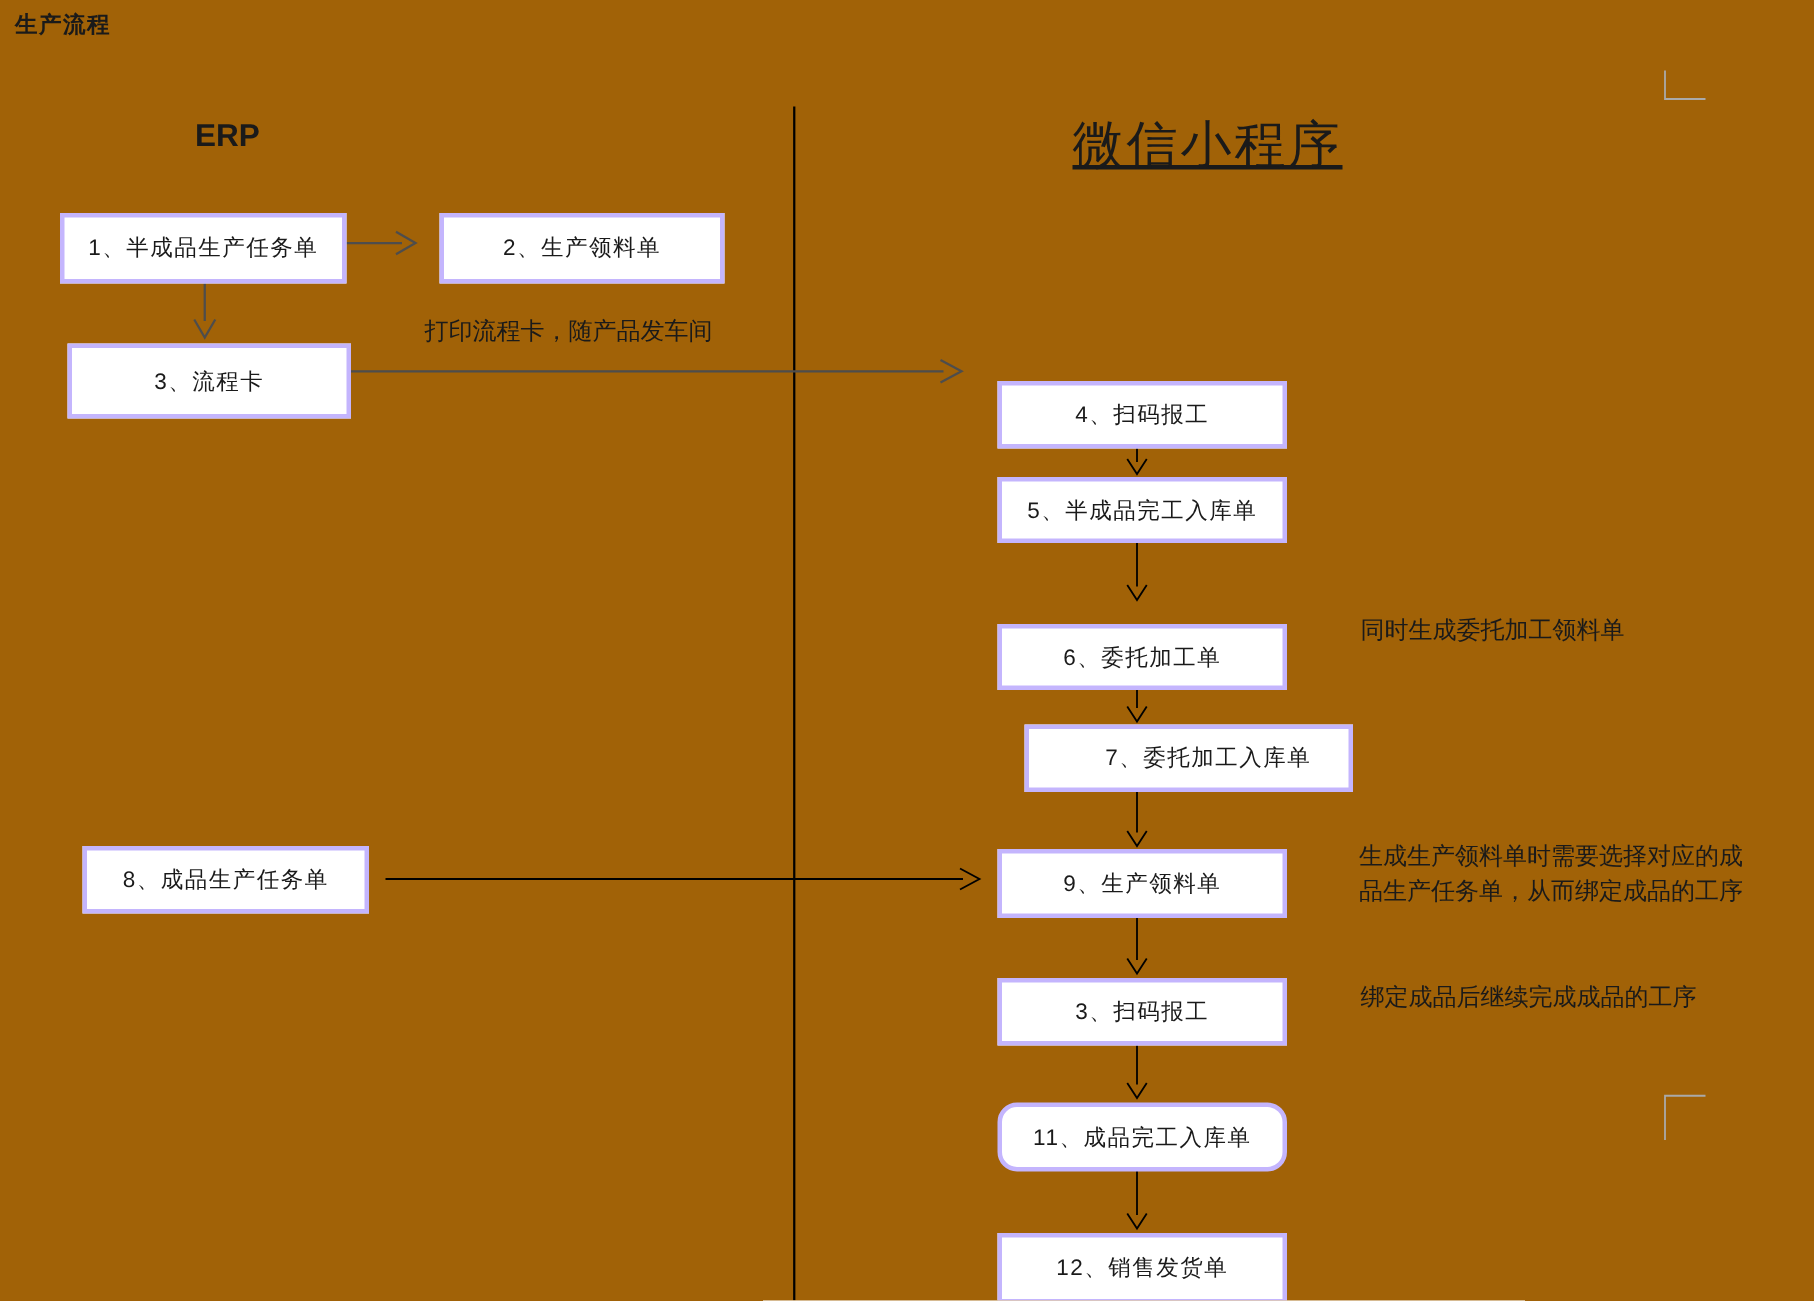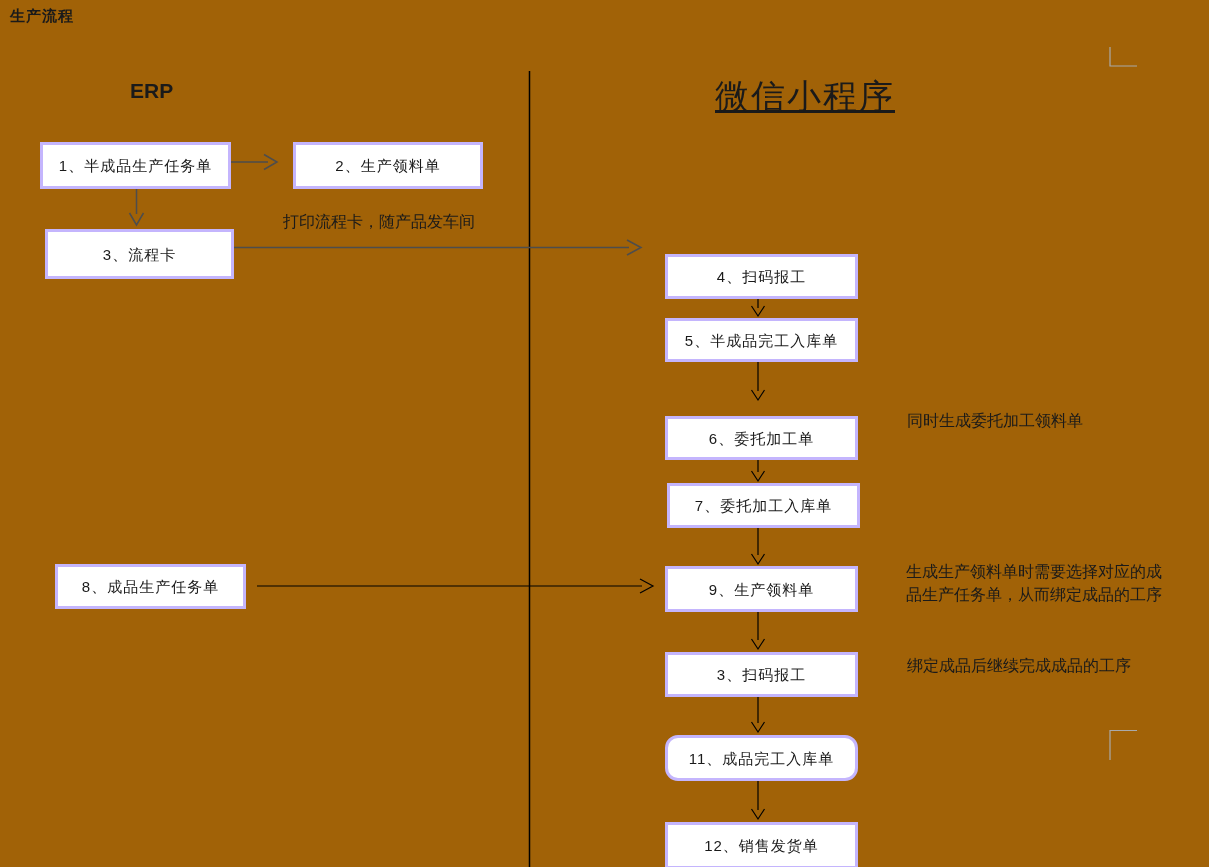--- a/index.html
+++ b/index.html
@@ -121,21 +121,21 @@
   <div class="box" style="left:45px; top:229px; width:183px; height:44px;">3、流程卡</div>
 
   <div class="box" style="left:55px; top:564px; width:185px; height:39px;">8、成品生产任务单</div>
 
   <div class="box" style="left:665px; top:234px; width:187px; height:39px;margin-top:20px;">4、扫码报工</div>
 
   <div class="box" style="left:665px; top:318px; width:187px; height:38px;">5、半成品完工入库单</div>
 
   <div class="box" style="left:665px; top:416px; width:187px; height:38px;">6、委托加工单</div>
 
-  <div class="box" style="left:667px; top:483px; width:187px; height:39px;">7、委托加工入库单</div>
+  <div class="box" style="left:683px; top:483px; width:187px; height:39px;padding-left:26px;">7、委托加工入库单</div>
 
   <div class="box" style="left:665px; top:566px; width:187px; height:40px;text-align:center;">9、生产领料单</div>
 
   <div class="box" style="left:665px; top:652px; width:187px; height:39px;">3、扫码报工</div>
 
   <div class="box" style="left:665px; top:735px; width:187px; height:40px;border-radius:13px;">11、成品完工入库单</div>
 
   <div class="box" style="left:665px; top:822px; width:187px; height:41px;">12、销售发货单</div>
 
   <div class="annotation" style="left:283px; top:210px;">打印流程卡，随产品发车间</div>

